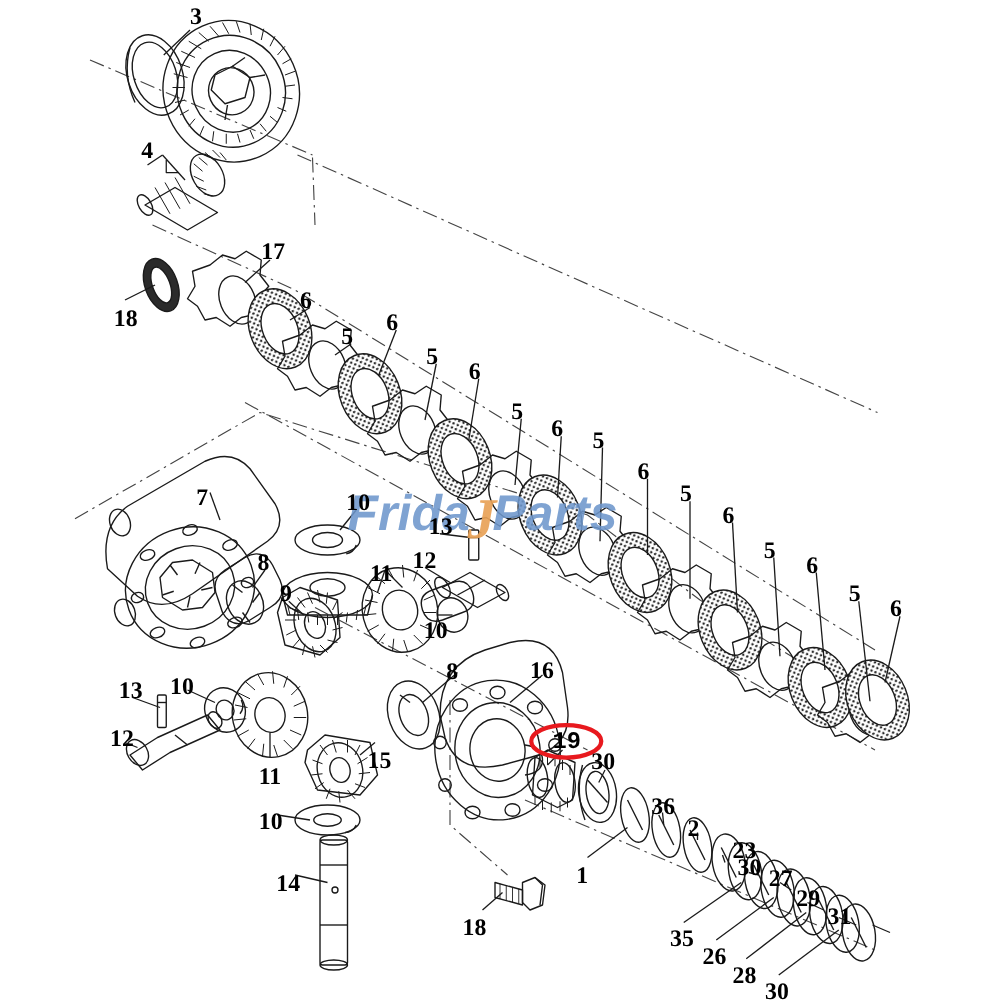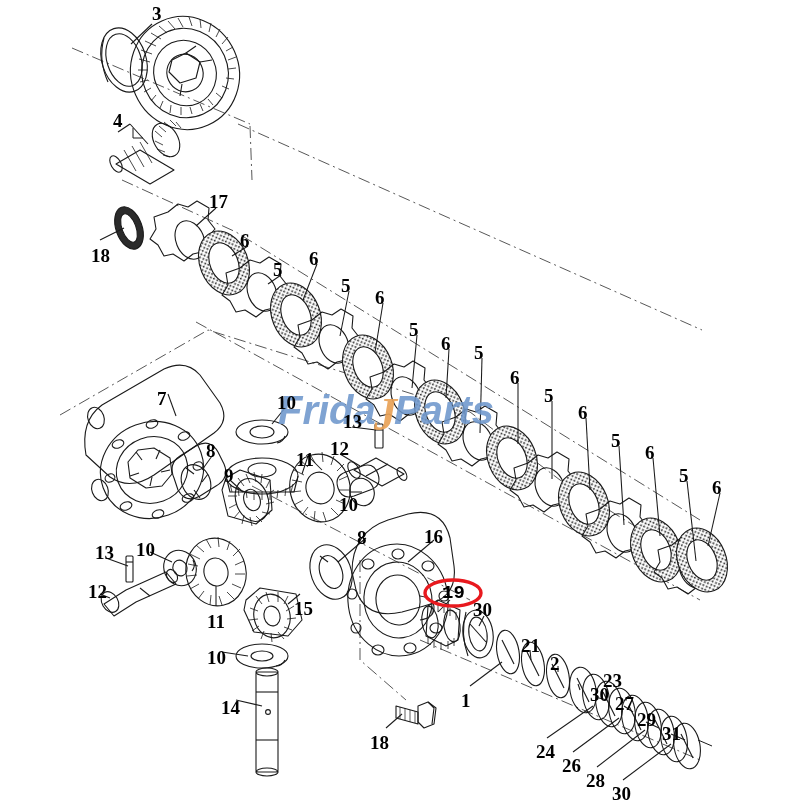--- a/index.html
+++ b/index.html
@@ -630,24 +630,24 @@
       <div class="lbl" style="left: 207px; top: 612px;">11</div>
       <div class="lbl" style="left: 294px; top: 599px; text-align: right;">15</div>
       <div class="lbl" style="left: 207px; top: 648px;">10</div>
       <div class="lbl" style="left: 221px; top: 698px;">14</div>
       <div class="lbl" style="left: 357px; top: 528px;">8</div>
       <div class="lbl" style="left: 424px; top: 527px;">16</div>
       <div class="lbl" style="left: 370px; top: 733px;">18</div>
       <div class="lbl" style="left: 442px; top: 584px; font-family: Liberation Mono, monospace;">19</div>
       <div class="lbl" style="left: 473px; top: 600px;">30</div>
       <div class="lbl" style="left: 461px; top: 691px;">1</div>
-      <div class="lbl" style="left: 521px; top: 636px;">21</div>
+      <div class="lbl" style="left: 521px; top: 636px;">36</div>
       <div class="lbl" style="left: 550px; top: 654px;">2</div>
-      <div class="lbl" style="left: 603px; top: 671px; text-align: right;">23</div>
-      <div class="lbl" style="left: 536px; top: 742px;">24</div>
+      <div class="lbl" style="left: 586px; top: 671px; text-align: right;">23</div>
+      <div class="lbl" style="left: 536px; top: 742px;">35</div>
       <div class="lbl" style="left: 590px; top: 685px;">30</div>
       <div class="lbl" style="left: 562px; top: 756px;">26</div>
       <div class="lbl" style="left: 615px; top: 694px;">27</div>
       <div class="lbl" style="left: 586px; top: 771px;">28</div>
       <div class="lbl" style="left: 637px; top: 710px;">29</div>
       <div class="lbl" style="left: 612px; top: 784px;">30</div>
       <div class="lbl" style="left: 662px; top: 724px;">31</div>
     </div>
 
 </div>

